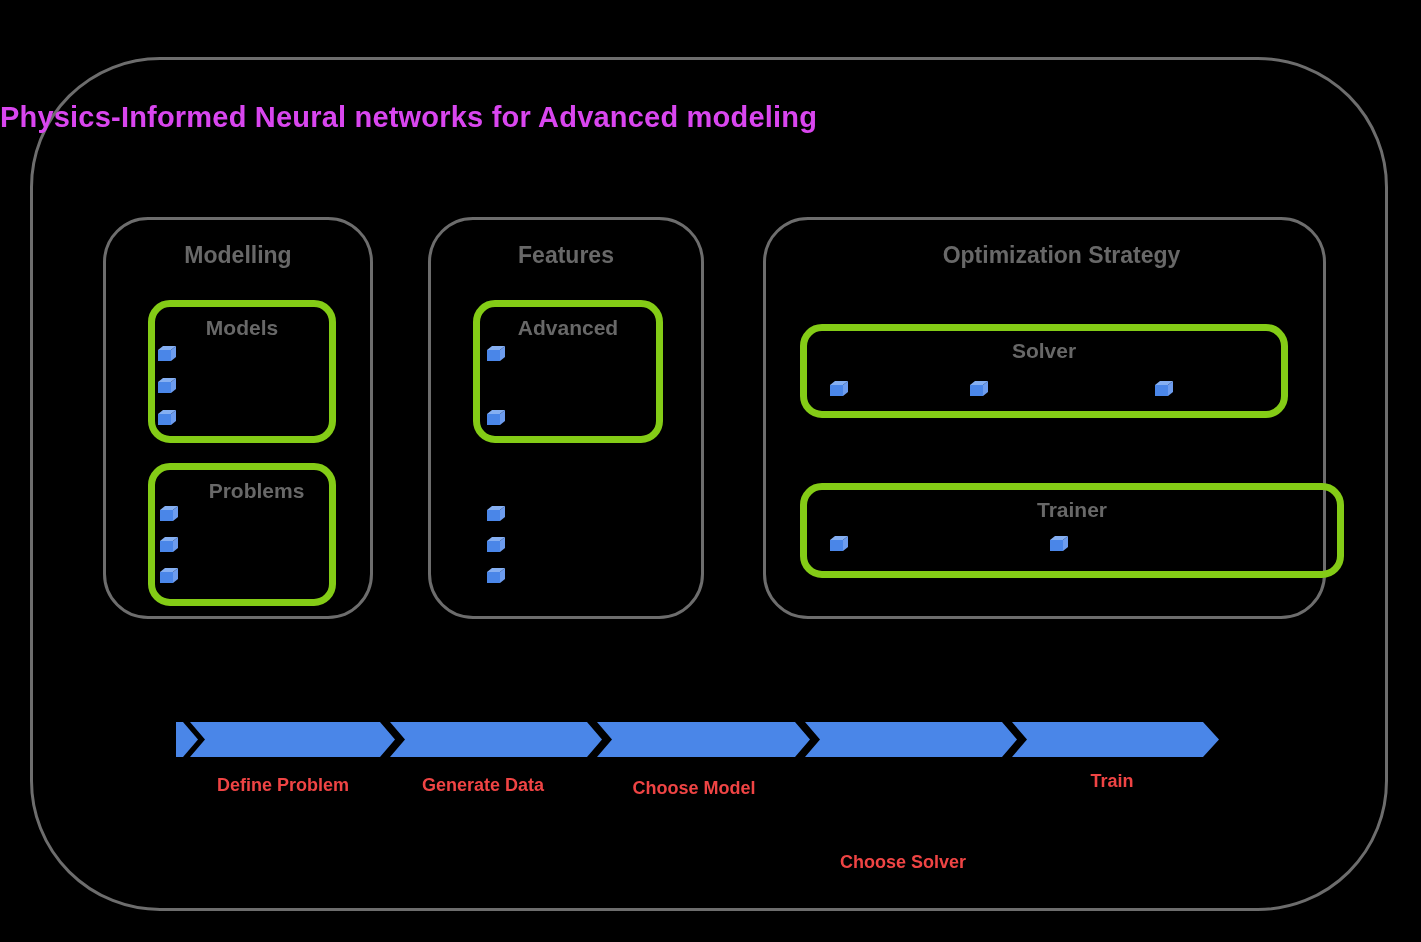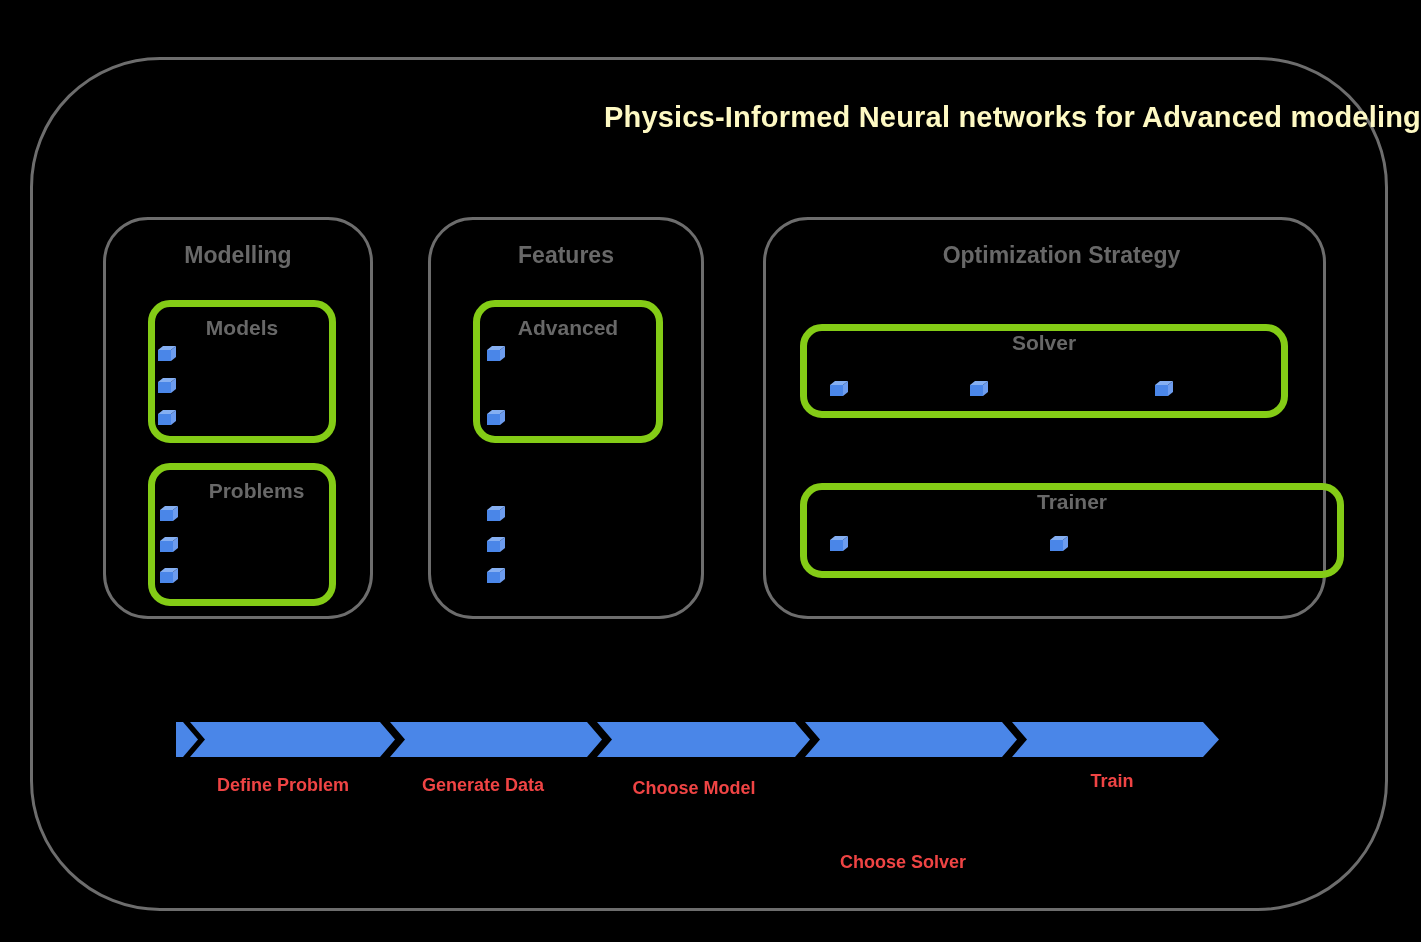--- a/index.html
+++ b/index.html
@@ -13,22 +13,22 @@
   .outer-box{
     position:absolute;
     left:30px;top:57px;width:1358px;height:854px;
     border:3px solid #6d6d6d;
     border-radius:130px;
     box-sizing:border-box;
   }
   .main-title{
     position:absolute;
     left:0;top:101px;width:100%;
-    text-align:right;
-    font-size:29px;font-weight:bold;color:#fef9c3;
+    text-align:left;
+    font-size:29px;font-weight:bold;color:#d946ef;
     letter-spacing:0.2px;
   }
   .group-box{
     position:absolute;
     border:3px solid #6d6d6d;
     border-radius:45px;
     box-sizing:border-box;
     top:217px;height:402px;
   }
   .group-box.modelling{left:103px;width:270px;}
@@ -51,21 +51,21 @@
     font-size:21px;font-weight:bold;color:#686868;
   }
   
   .bb-models   {left:42px;top:80px; width:188px;height:143px;}
   .bb-problems {left:42px;top:243px;width:188px;height:143px;padding-left:29px;}
   .bb-geometry {left:42px;top:80px; width:190px;height:143px;}
   .bb-callbacks{left:42px;top:243px;width:190px;height:143px;}
   
   .bb-solver  {left:34px;top:104px;width:488px;height:94px;}
   .bb-trainer {left:34px;top:263px;width:544px;height:95px;}
-  .bb-solver .blue-title,.bb-trainer .blue-title{margin-top:0;}
+  .bb-solver .blue-title,.bb-trainer .blue-title{margin-top:8px;}
   .cube{position:absolute;width:18px;height:15px;}
   .cube svg{display:block;}
   .arrow-svg{position:absolute;left:170px;top:718px;}
   .band{fill:#4a86e8;}
   .step-label{
     position:absolute;
     width:220px;
     text-align:center;
     font-size:18px;font-weight:bold;color:#ef4444;
   }

